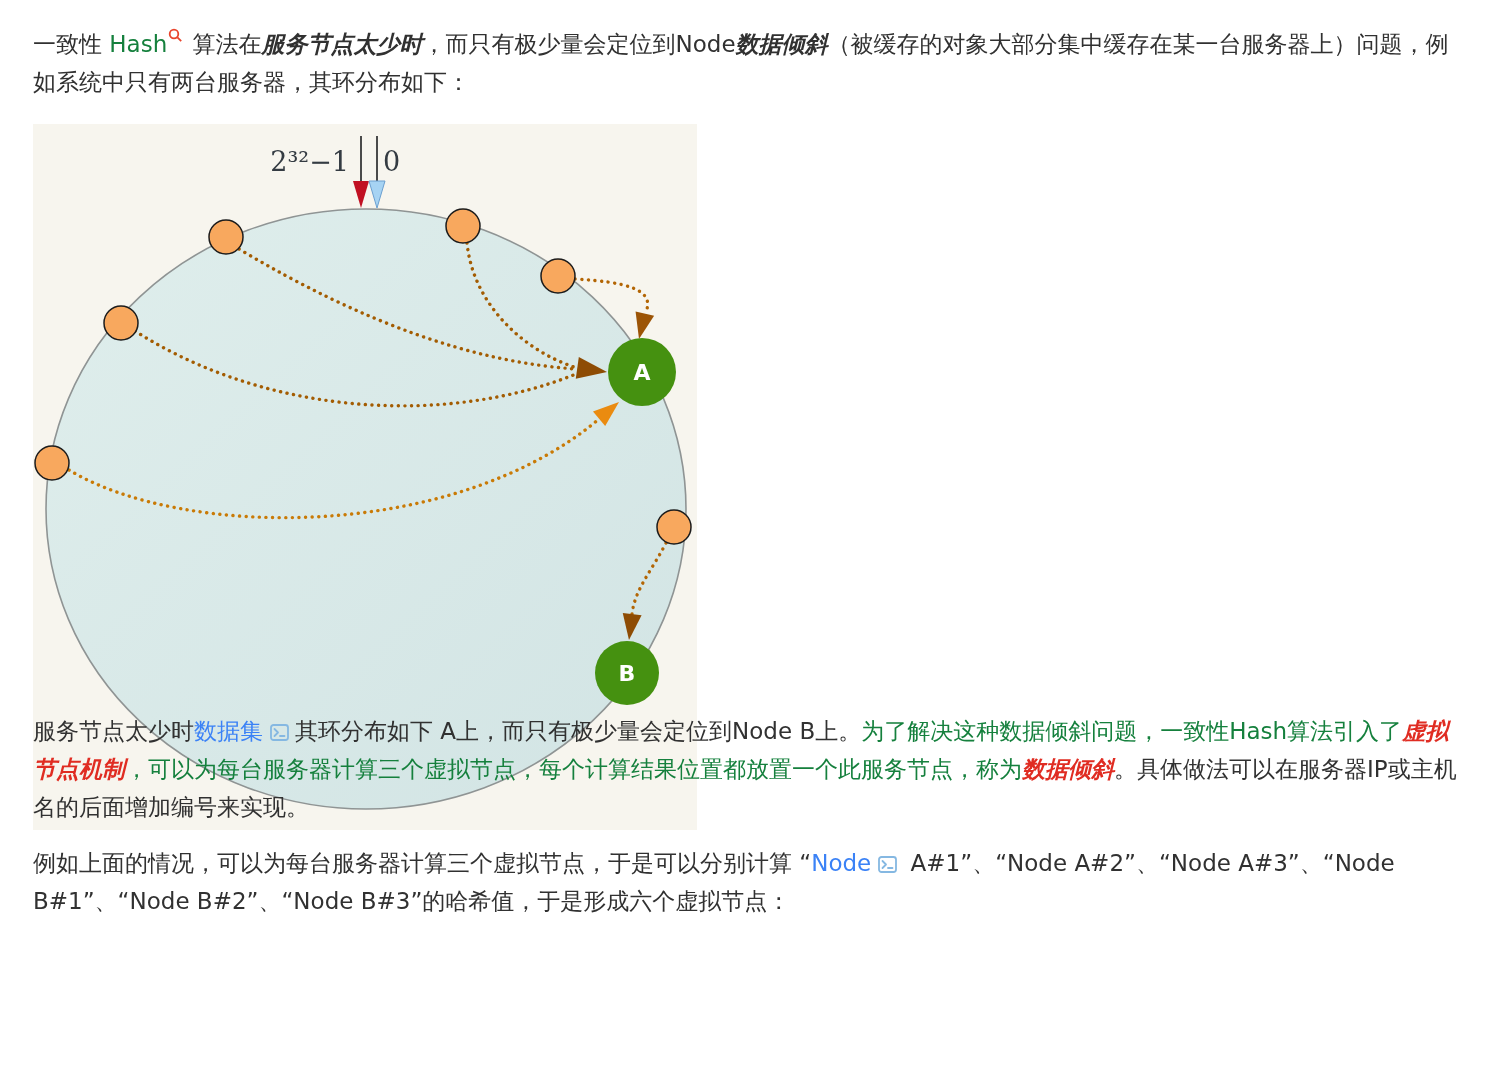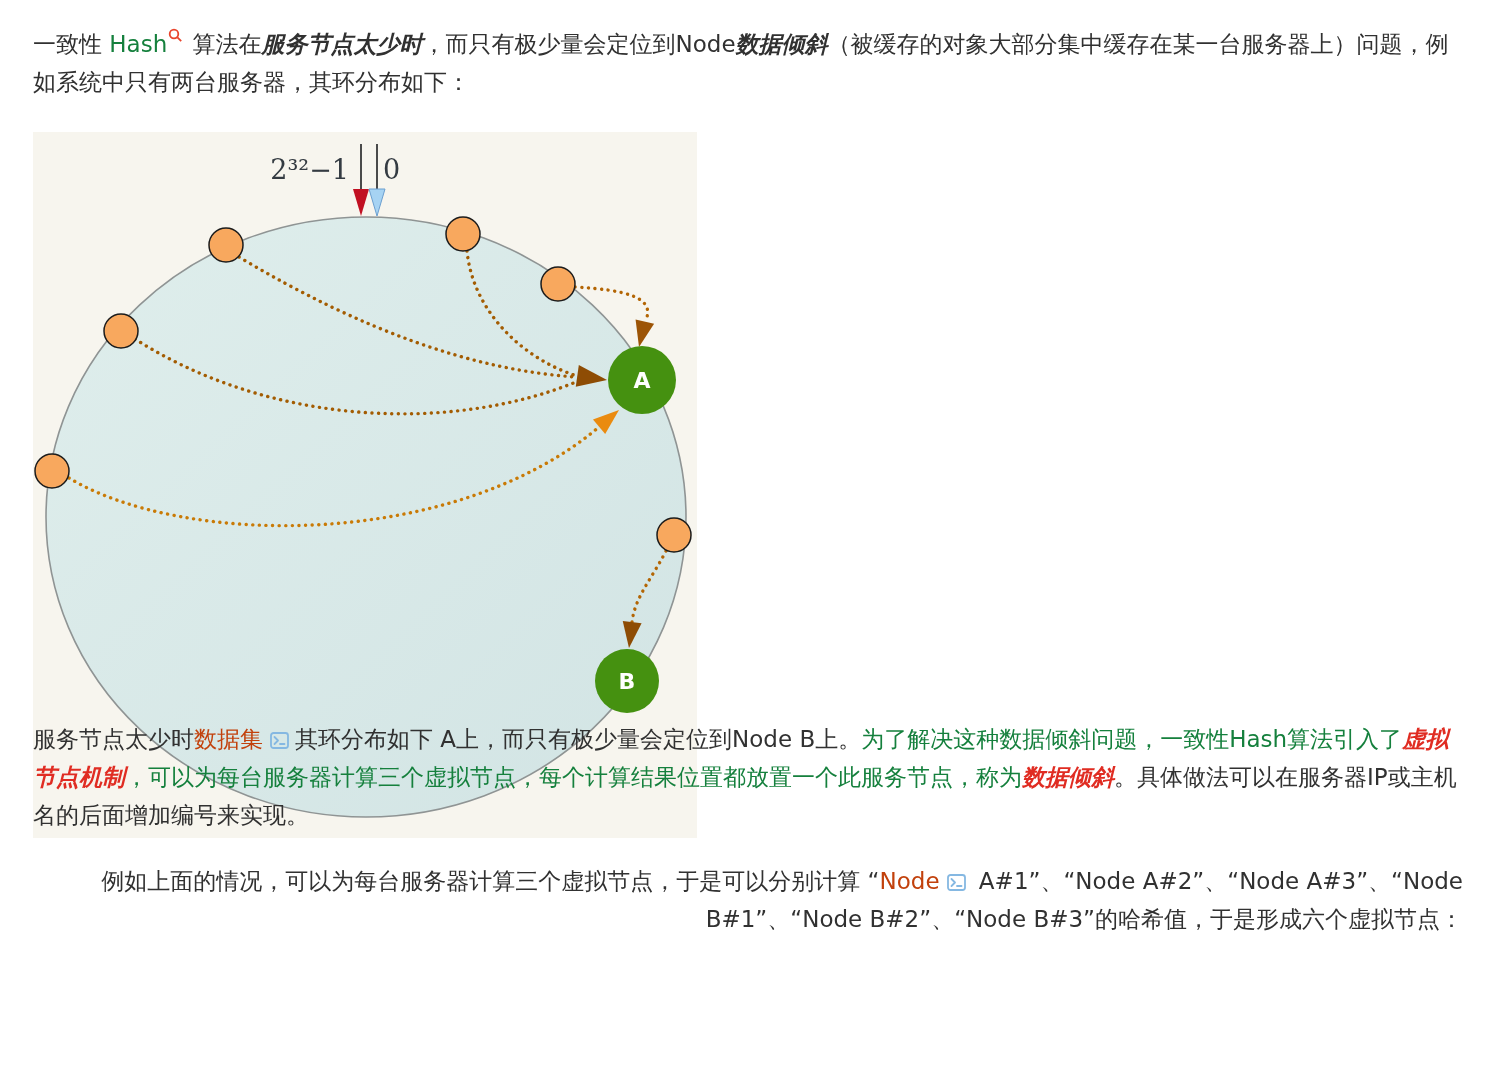--- a/index.html
+++ b/index.html
@@ -19,42 +19,42 @@
     font-size: 23px;
     line-height: 38px;
   }
   p { margin: 0; }
   .para { color: #313131; }
   .b { font-weight: bold; font-style: italic; }
   .red { color: #15803d; }
   .red.b { color: #e02c22; }
   a { text-decoration: none; cursor: pointer; }
   .link-red { color: #15803d; }
-  .link-blue { color: #c2410c; }
+  .link-blue { color: #3b82f6; }
   .sup-icon {
     display: inline-block;
     vertical-align: 9px;
     margin-left: 1px;
     margin-right: 2px;
     line-height: 0;
   }
   .term-icon {
     display: inline-block;
     vertical-align: -2px;
     margin: 0 6px 0 7px;
     line-height: 0;
   }
   .diagram-wrap {
-    margin: 31px 0 40px 0;
+    margin: 23px 0 40px 0;
     width: 664px;
     height: 548px;
     line-height: 0;
   }
   .p2 { margin-top: 0; }
-  .p3 { margin-top: 28px; text-align: right; }
+  .p3 { margin-top: 18px; }
 </style>
 </head>
 <body>
 
 <div class="page">
 
   <p class="para"><span>一致性 </span><a class="link-red" href="#"><span>Hash</span><span class="sup-icon"><svg width="15" height="15" viewBox="0 0 15 15">
             <circle cx="6" cy="6" r="4.3" fill="none" stroke="#e9442c" stroke-width="1.8"></circle>
             <line x1="9.4" y1="9.4" x2="13.2" y2="13.2" stroke="#e9442c" stroke-width="1.8"></line>
           </svg></span></a><span> 算法在</span><span class="b">服务节点太少时</span><span>，而只有极少量会定位到Node</span><span class="b">数据倾斜</span><span>（被缓存的对象大部分集中缓存在某一台服务器上）问题，例如系统中只有两台服务器，其环分布如下：</span></p>

